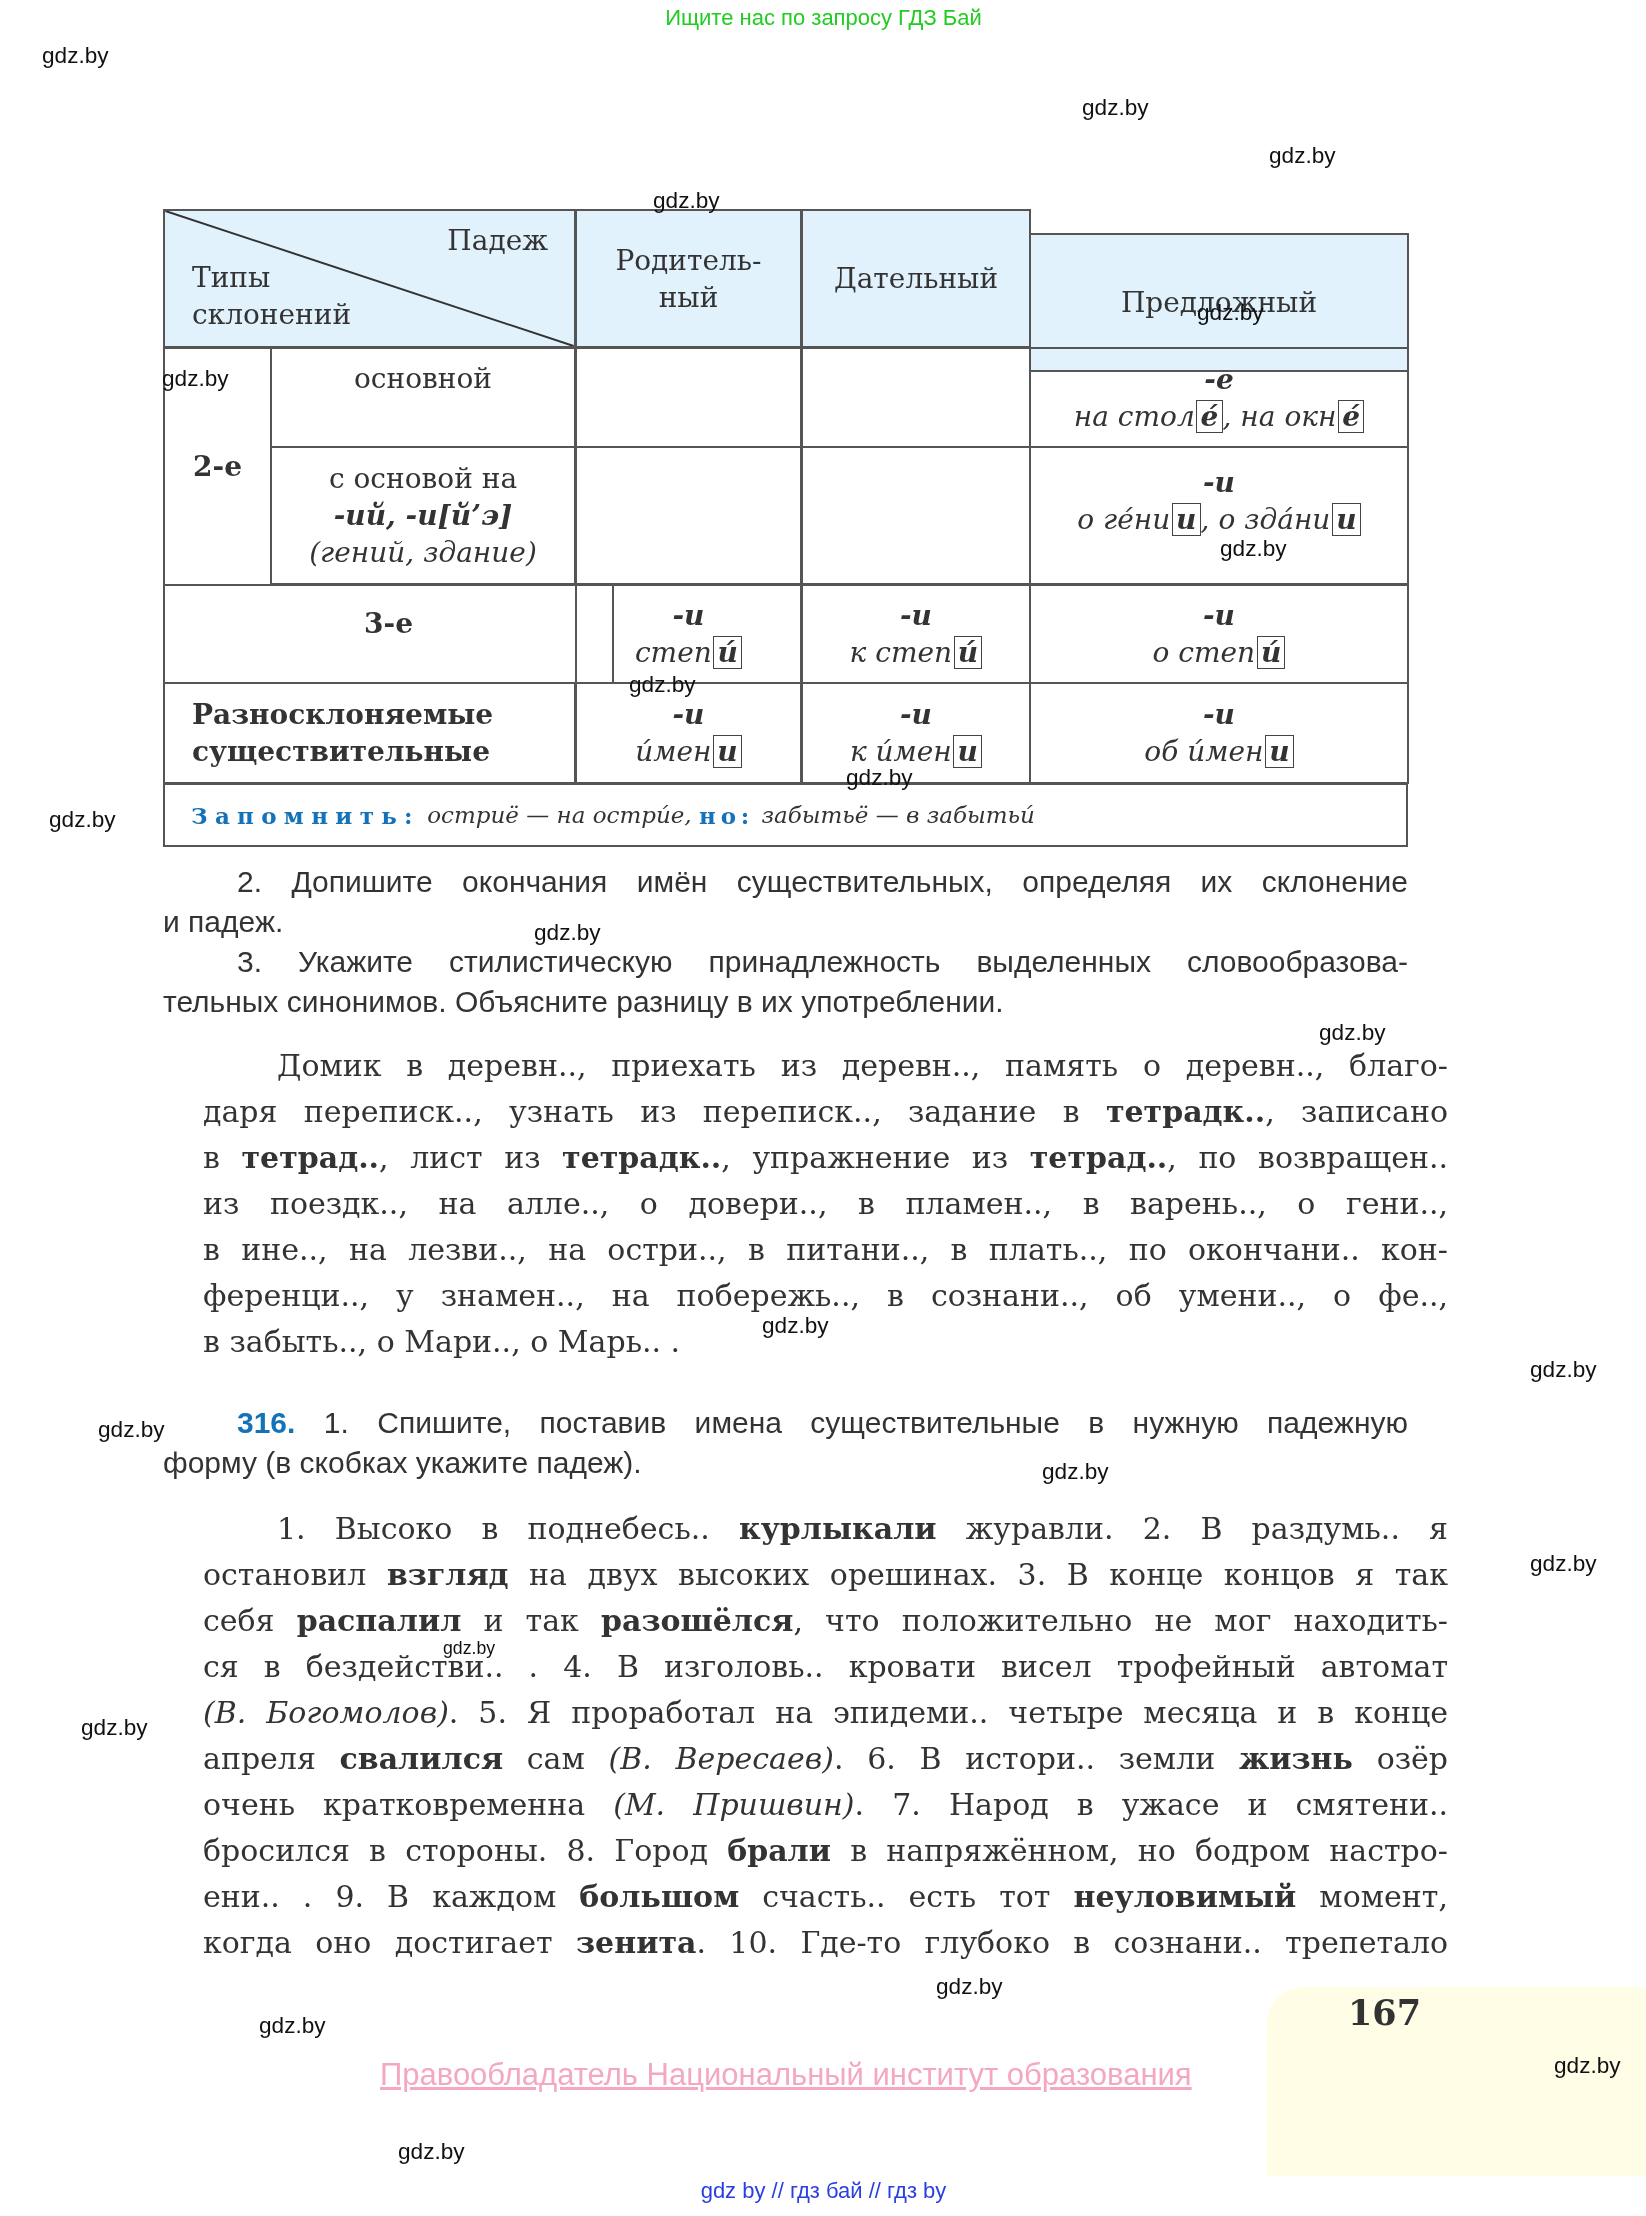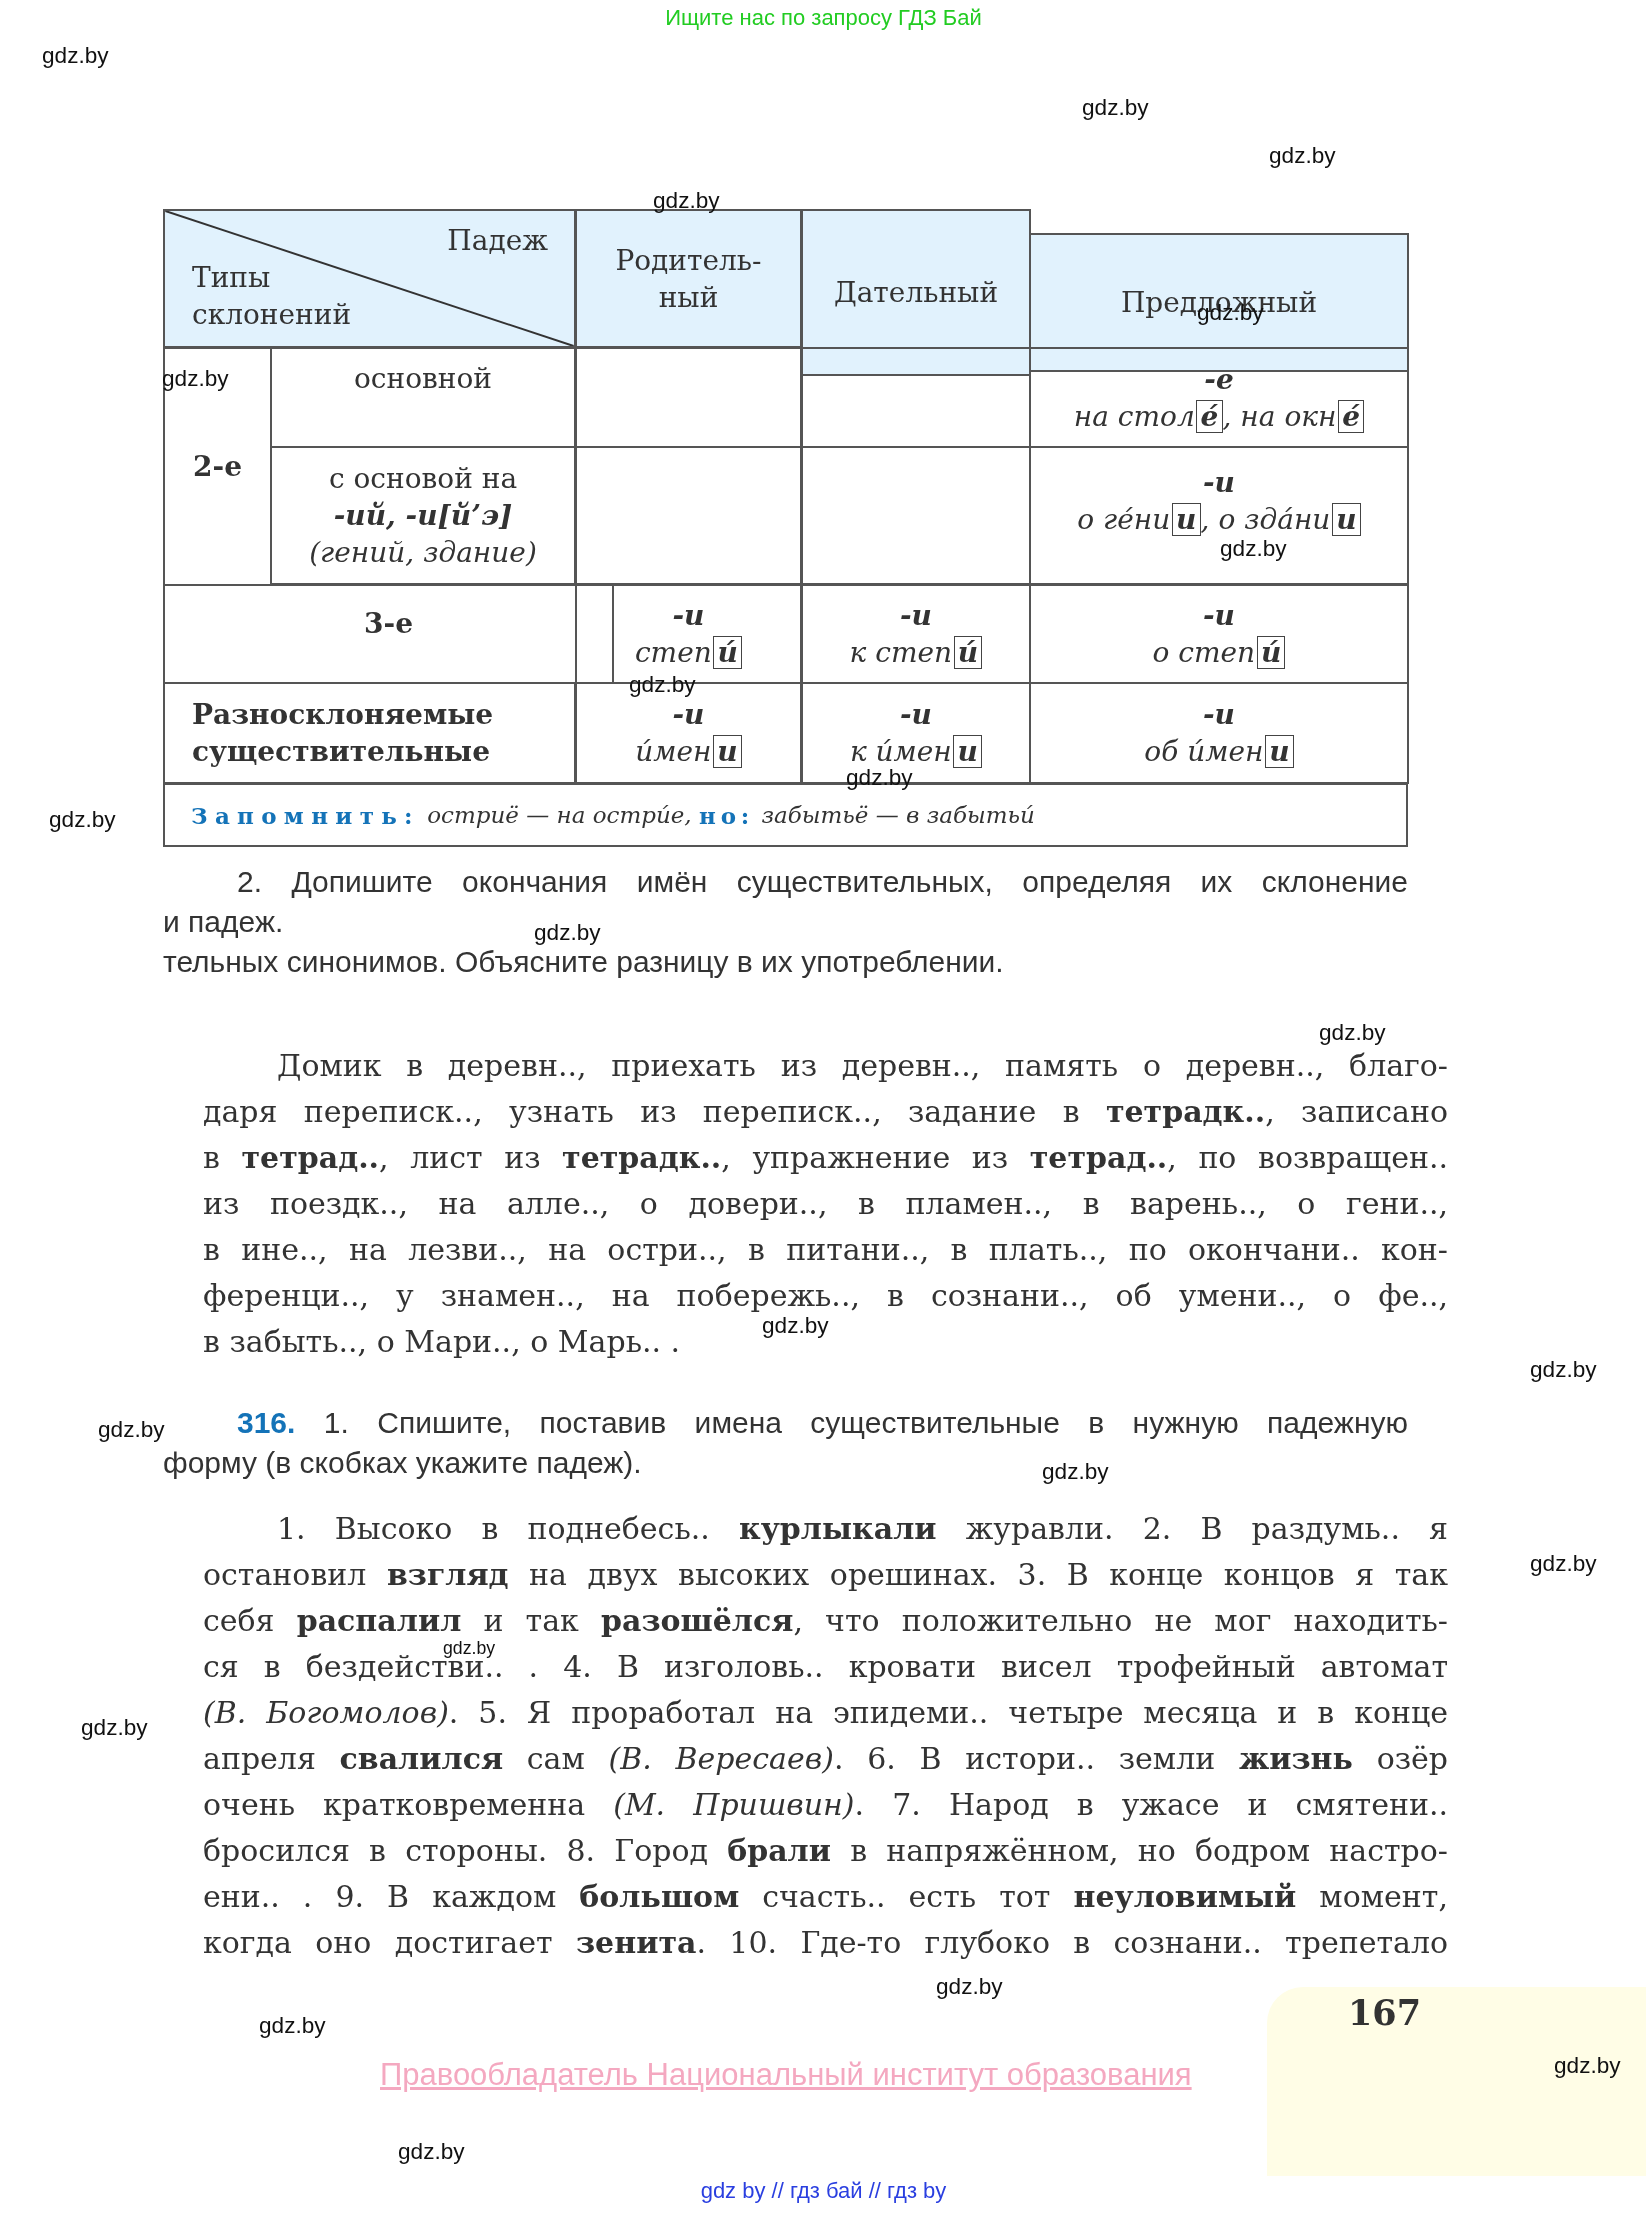--- a/index.html
+++ b/index.html
@@ -71,21 +71,21 @@
       <line x1="0" y1="0" x2="508" y2="168" stroke="#333" stroke-width="2.5"></line>
     </svg>
     <span class="abs" style="right:26px;top:11.3px;">Падеж</span>
     <span class="abs" style="left:27px;top:48px;">Типы</span>
     <span class="abs" style="left:27px;top:85px;">склонений</span>
   </div>
   <div class="cell hdr" style="left:412px;top:0;width:227px;height:139px;">
     <span>Родитель-</span>
     <span>ный</span>
   </div>
-  <div class="cell hdr" style="left:638px;top:0;width:230px;height:167px;">
+  <div class="cell hdr" style="left:638px;top:0;width:230px;height:139px;">
     <span>Дательный</span>
   </div>
   <div class="cell hdr" style="left:866px;top:0;width:380px;height:139px;margin-top:24px;">
     <span>Предложный</span>
   </div>
 
   <div class="cell bold" style="left:0;top:138px;width:109px;height:239px;">
     <span>2-е</span>
   </div>
 
@@ -154,20 +154,21 @@
     <span class="blue">но:</span>
     <span class="ital" style="white-space:pre;"> забытьё — в забытьи́</span>
   </div>
 </div>
 
 <div class="sans-text" style="left:163px;top:862px;width:1245px;">
   <span class="line" style="padding-left:74px;">2. Допишите окончания имён существительных, определяя их склонение</span>
   <span class="line last">и падеж.</span>
 </div>
 <div class="sans-text" style="left:163px;top:942px;width:1245px;">
+  <span class="line" style="padding-left:74px;">3. Укажите стилистическую принадлежность выделенных словообразова-</span>
   <span class="line last">тельных синонимов. Объясните разницу в их употреблении.</span>
 </div>
 
 <div class="serif-par" style="left:163px;top:1043px;width:1245px;">
   <span class="line" style="padding-left:74px;">Домик в деревн.., приехать из деревн.., память о деревн.., благо-</span>
   <span class="line"><span>даря переписк.., узнать из переписк.., задание в </span><b>тетрадк..</b><span>, записано</span></span>
   <span class="line"><span>в </span><b>тетрад..</b><span>, лист из </span><b>тетрадк..</b><span>, упражнение из </span><b>тетрад..</b><span>, по возвращен..</span></span>
   <span class="line">из поездк.., на алле.., о довери.., в пламен.., в варень.., о гени..,</span>
   <span class="line">в ине.., на лезви.., на остри.., в питани.., в плать.., по окончани.. кон-</span>
   <span class="line">ференци.., у знамен.., на побережь.., в сознани.., об умени.., о фе..,</span>

